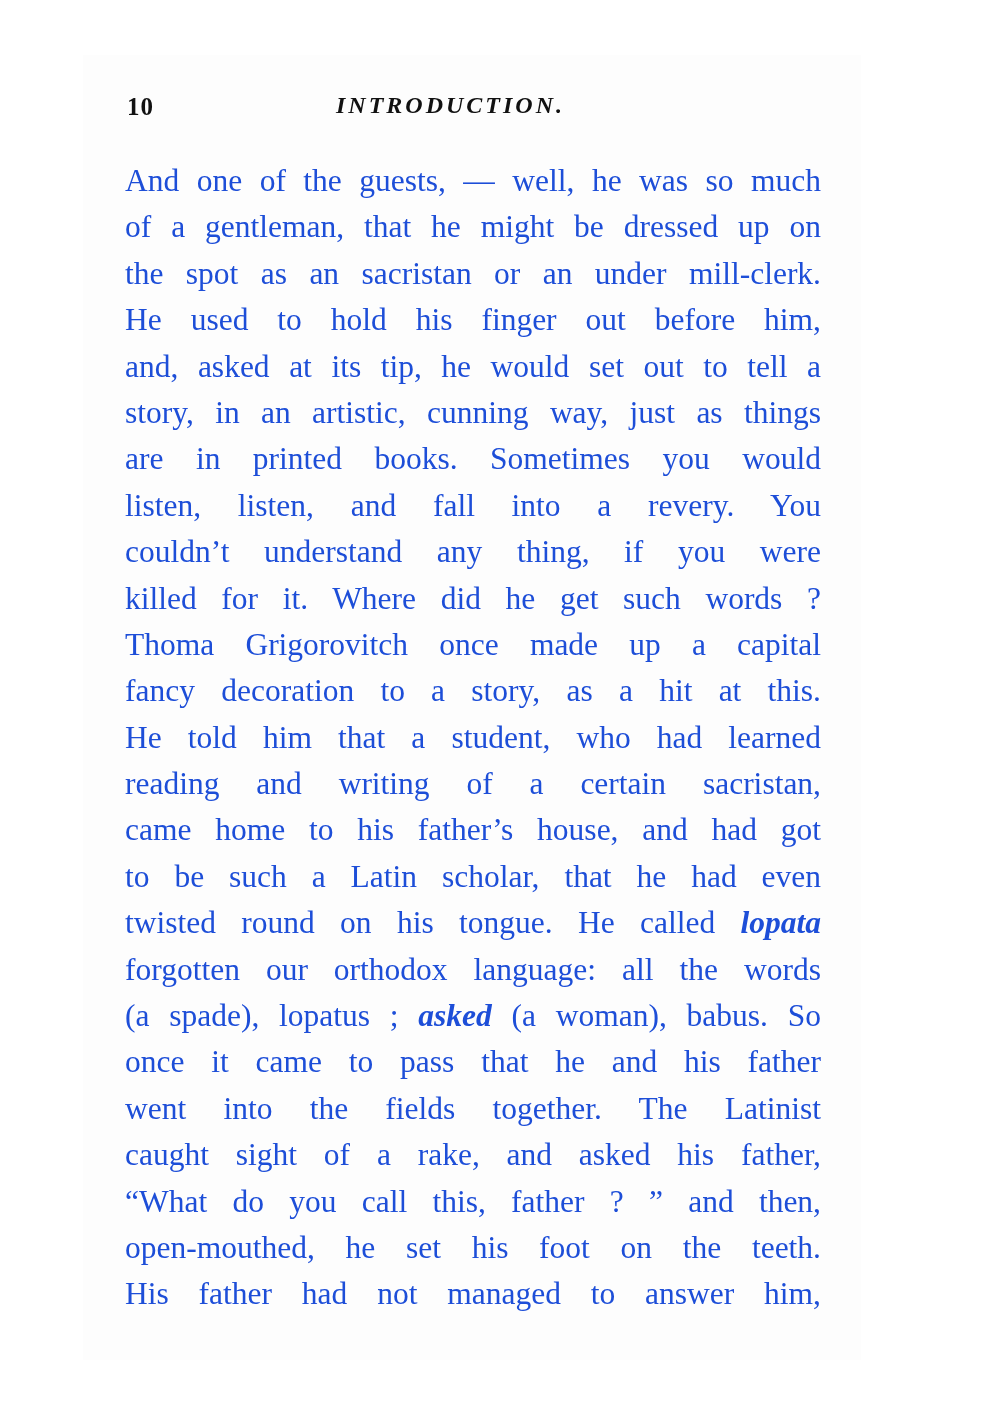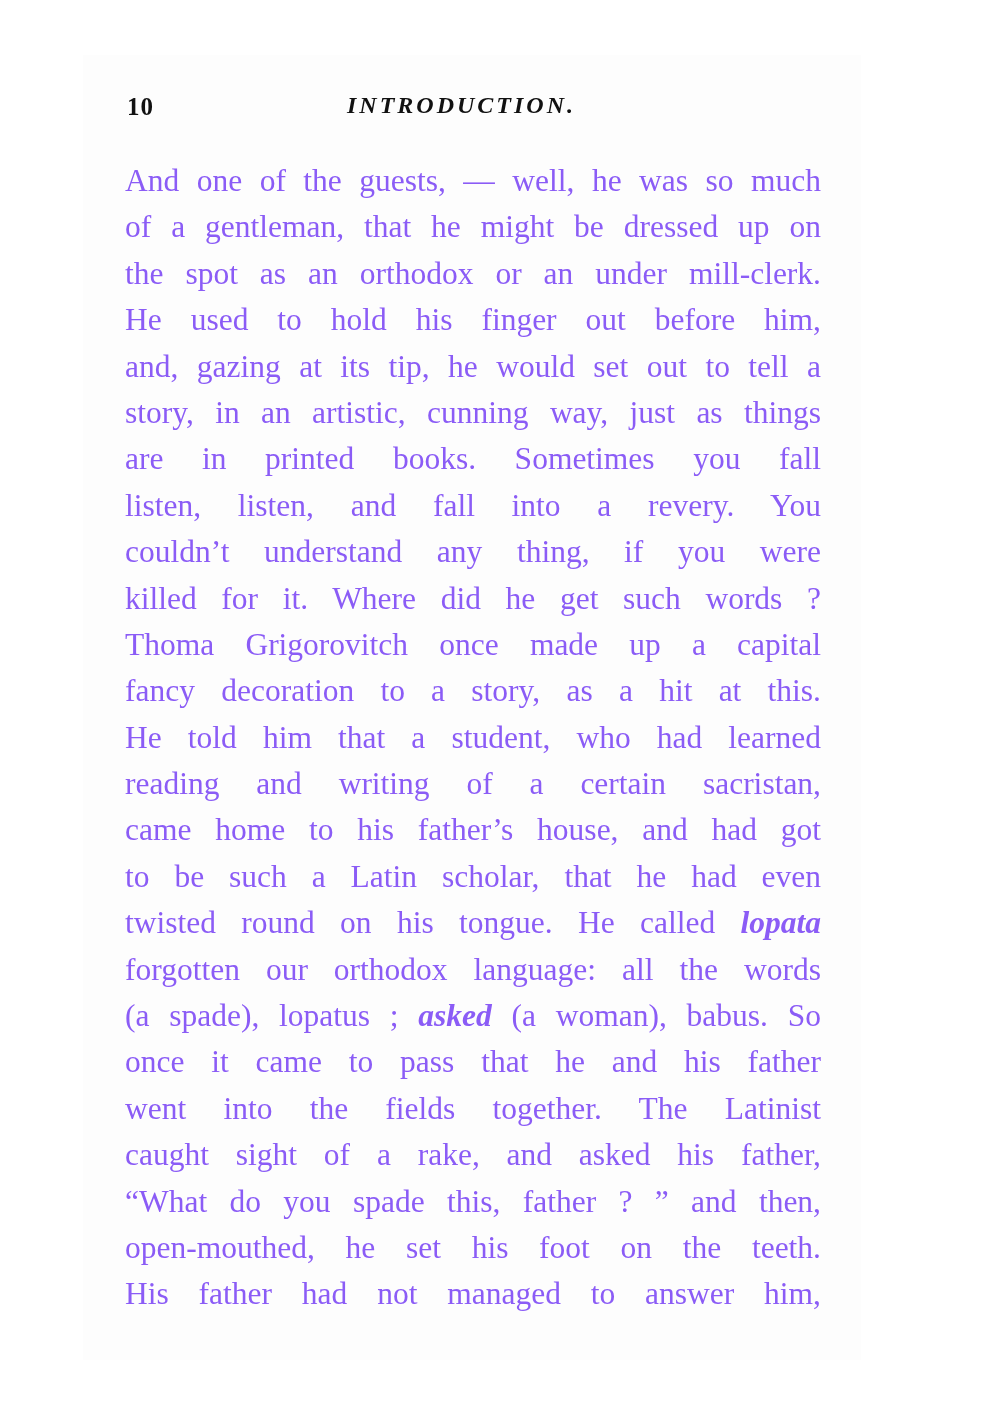--- a/index.html
+++ b/index.html
@@ -33,37 +33,37 @@
       left: 127px;
       top: 93px;
       font-family: "Liberation Serif", "DejaVu Serif", serif;
       font-size: 25px;
       font-weight: bold;
       color: #111;
       letter-spacing: 1px;
     }
     .header-title {
       position: absolute;
-      left: 347px;
+      left: 336px;
       top: 92px;
       font-family: "Liberation Serif", "DejaVu Serif", serif;
       font-size: 24px;
       font-style: italic;
       font-weight: bold;
       color: #111;
       letter-spacing: 3px;
     }
     .body-text {
       position: absolute;
       left: 125px;
       top: 158px;
       width: 696px;
       font-family: "Liberation Serif", "DejaVu Serif", serif;
       font-size: 31.5px;
-      color: #8b5cf6;
+      color: #1d4ed8;
     }
     .line {
       display: block;
       height: 46.4px;
       line-height: 46.4px;
       white-space: nowrap;
       text-align: justify;
       text-align-last: justify;
       -moz-text-align-last: justify;
     }
@@ -81,36 +81,36 @@
 <div class="page-block"></div>
 
 <div class="running-head">
   <span class="page-number">10</span>
   <span class="header-title">INTRODUCTION.</span>
 </div>
 
 <div class="body-text">
   <span class="line">And one of the guests, — well, he was so much</span>
   <span class="line">of a gentleman, that he might be dressed up on</span>
-  <span class="line">the spot as an orthodox or an under mill-clerk.</span>
+  <span class="line">the spot as an sacristan or an under mill-clerk.</span>
   <span class="line">He used to hold his finger out before him,</span>
-  <span class="line">and, gazing at its tip, he would set out to tell a</span>
+  <span class="line">and, asked at its tip, he would set out to tell a</span>
   <span class="line">story, in an artistic, cunning way, just as things</span>
-  <span class="line">are in printed books.  Sometimes you fall</span>
+  <span class="line">are in printed books.  Sometimes you would</span>
   <span class="line">listen, listen, and fall into a revery.  You</span>
   <span class="line">couldn’t understand any thing, if you were</span>
   <span class="line">killed for it.  Where did he get such words ?</span>
   <span class="line">Thoma Grigorovitch once made up a capital</span>
   <span class="line">fancy decoration to a story, as a hit at this.</span>
   <span class="line">He told him that a student, who had learned</span>
   <span class="line">reading and writing of a certain sacristan,</span>
   <span class="line">came home to his father’s house, and had got</span>
   <span class="line">to be such a Latin scholar, that he had even</span>
   <span class="line"><span>twisted round on his tongue.  He called </span><span class="it">lopata</span><span></span></span>
   <span class="line">forgotten our orthodox language: all the words</span>
   <span class="line"><span>(a spade), lopatus ; </span><span class="it">asked</span><span> (a woman), babus.  So</span></span>
   <span class="line">once it came to pass that he and his father</span>
   <span class="line">went into the fields together.  The Latinist</span>
   <span class="line">caught sight of a rake, and asked his father,</span>
-  <span class="line">“What do you spade this, father ? ” and then,</span>
+  <span class="line">“What do you call this, father ? ” and then,</span>
   <span class="line">open-mouthed, he set his foot on the teeth.</span>
   <span class="line last">His father had not managed to answer him,</span>
 </div>
 
 </body></html>

